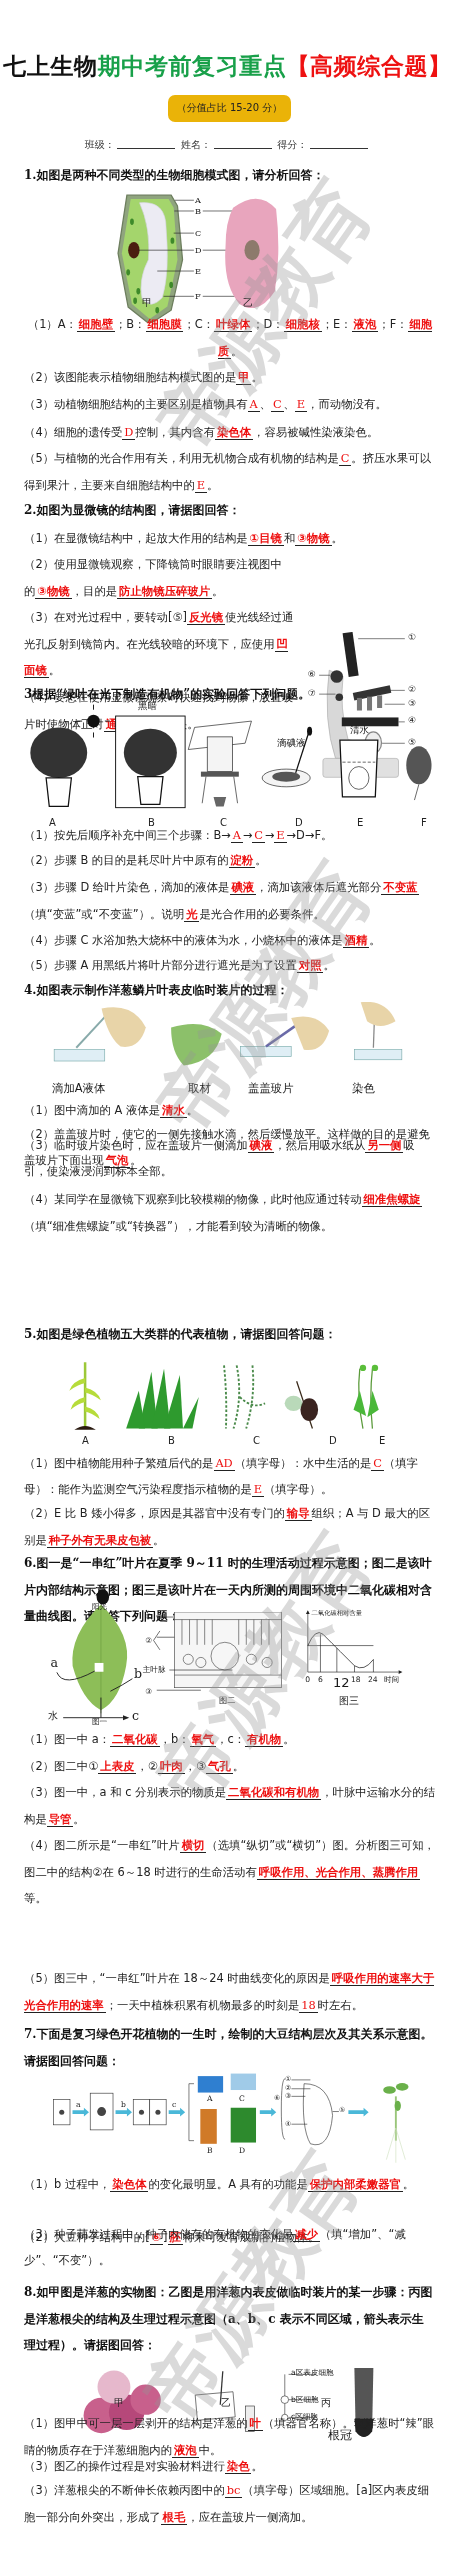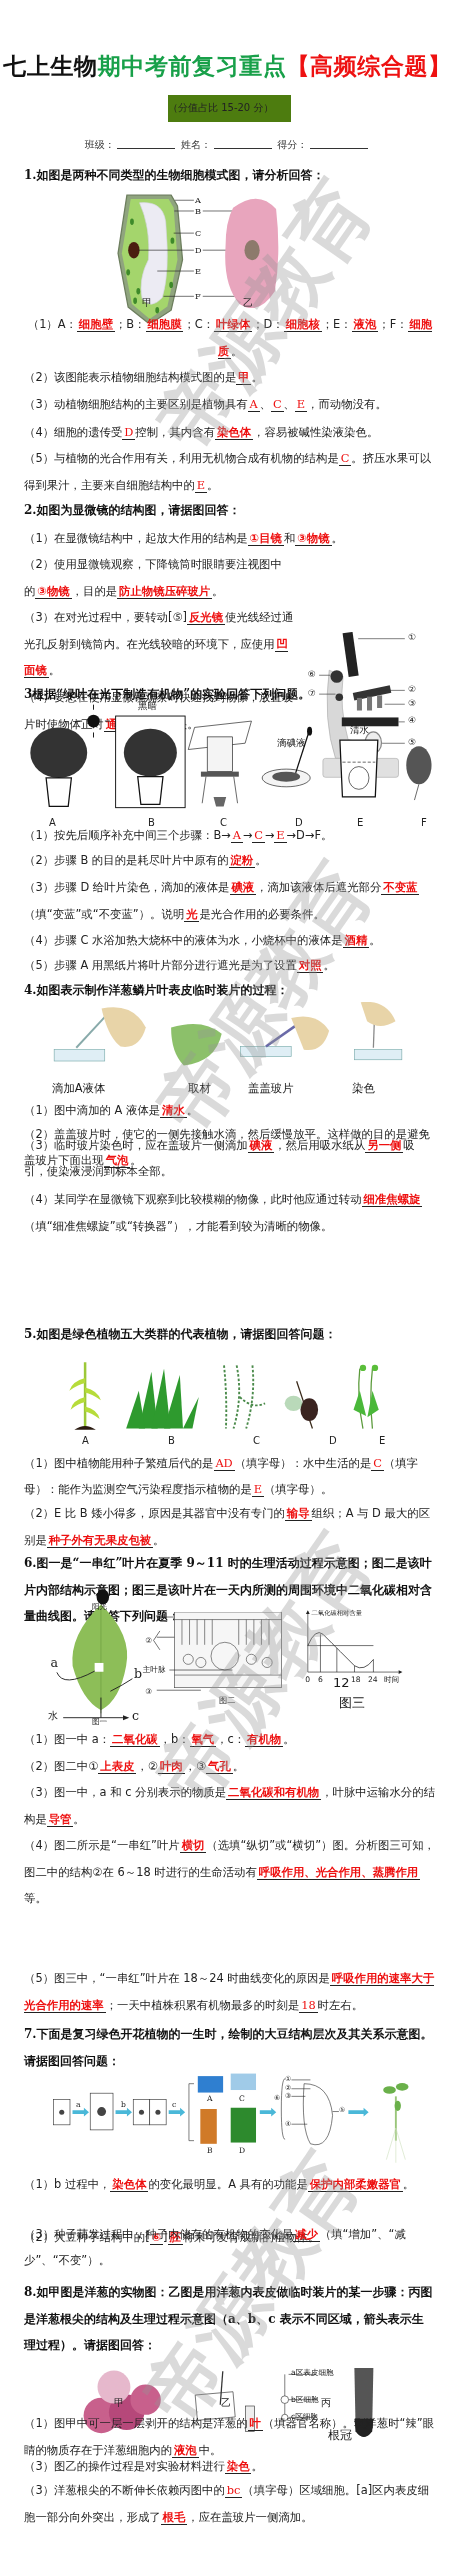--- a/index.html
+++ b/index.html
@@ -4,22 +4,22 @@
 <style>
   html, body { margin: 0; padding: 0; background: #ffffff; }
   body { width: 455px; height: 2576px; position: relative; overflow: hidden;
          font-family: "DejaVu Sans", "Liberation Sans", sans-serif; color: #1a1a1a; }
   .abs { position: absolute; }
   .title { top: 51px; left: 0; width: 455px; text-align: center; font-size: 23px; font-weight: bold;
            font-family: "DejaVu Serif", "Liberation Serif", serif; letter-spacing: 0.6px; }
   .title .t1 { color: #111111; }
   .title .t2 { color: #18a049; }
   .title .t3 { color: #ee1111; }
-  .score-tag { top: 95px; left: 168px; width: 123px; height: 26.6px; background: #4d7c0f;
-               font-size: 10px; line-height: 26.6px; text-align: left; color: #222; }
+  .score-tag { top: 95px; left: 168px; width: 123px; height: 26.6px; background: #eab308;
+               font-size: 10px; line-height: 26.6px; text-align: center; color: #222; border-radius: 7px; }
   .info-line { top: 138px; left: 0; width: 455px; text-align: center; font-size: 10px; color: #333; }
   .info-line .blank { display: inline-block; width: 58px; border-bottom: 0.6px solid #333; margin: 0 2.5px; vertical-align: -1.3px; }
   .q-head { font-size: 12px; font-weight: bold; font-family: "DejaVu Serif", "Liberation Serif", serif; color: #111; left: 24px; width: 411px; line-height: 25px; }
   .p { font-size: 11.4px; left: 24px; width: 412px; line-height: 26.6px; color: #222; }
   .ans { color: #ee1111; font-weight: bold; border-bottom: 0.9px solid #222; padding: 0 1.9px; }
   .ans.serif { font-family: "DejaVu Serif", "Liberation Serif", serif; font-weight: normal; }
   .cap { font-size: 10px; color: #222; text-align: center; }
   .watermark { pointer-events: none; color: rgba(150,150,150,0.35); font-size: 76px; font-weight: bold;
                transform: rotate(-55deg); white-space: nowrap; }
   svg { display: block; }
@@ -369,21 +369,21 @@
         <line x1="110" y1="80" x2="110" y2="100"></line>
       </g>
   </svg>
   <span class="abs" style="left:7.6px;top:0px;font-size:6.3px;">二氧化碳相对含量</span>
   <span class="abs" style="left:1.3px;top:66px;font-size:7.6px;">0</span>
   <span class="abs" style="left:14px;top:66px;font-size:7.6px;">6</span>
   <span class="abs" style="left:29px;top:66px;font-size:13px;">12</span>
   <span class="abs" style="left:47px;top:66px;font-size:7.6px;">18</span>
   <span class="abs" style="left:64px;top:66px;font-size:7.6px;">24</span>
   <span class="abs" style="left:80px;top:66px;font-size:7.6px;">时间</span>
-  <span class="abs" style="left:35px;top:85px;font-size:13px;text-align:right;">图三</span>
+  <span class="abs" style="left:35px;top:85px;font-size:10px;text-align:right;">图三</span>
 </div>
 
 <div class="abs p" style="top:1726px;">
   <span>（1）图一中 a：</span><span class="ans">二氧化碳</span><span>，b：</span><span class="ans">氧气</span><span>，c：</span><span class="ans">有机物</span><span>。</span>
 </div>
 <div class="abs p" style="top:1753px;">
   <span>（2）图二中①</span><span class="ans">上表皮</span><span>，②</span><span class="ans">叶肉</span><span>，③</span><span class="ans">气孔</span><span>。</span>
 </div>
 <div class="abs p" style="top:1779px;">
   <span>（3）图一中，a 和 c 分别表示的物质是</span><span class="ans">二氧化碳和有机物</span><span>，叶脉中运输水分的结构是</span><span class="ans">导管</span><span>。</span>

